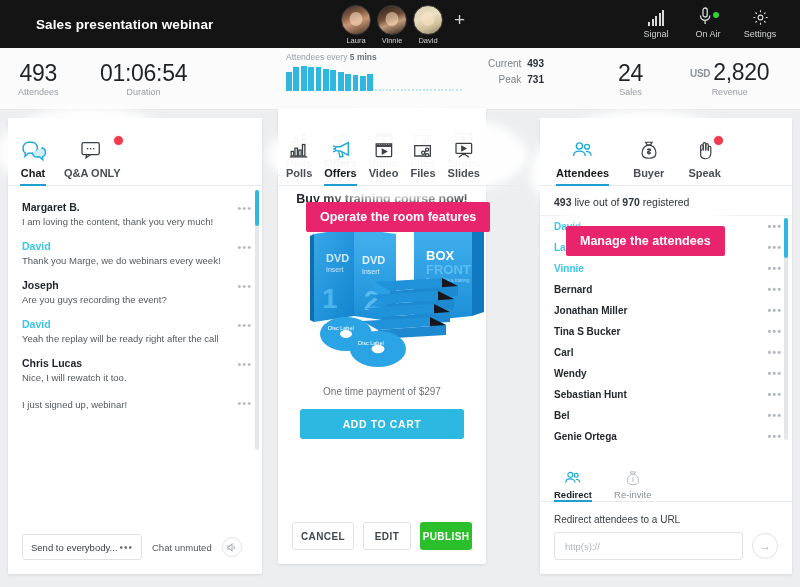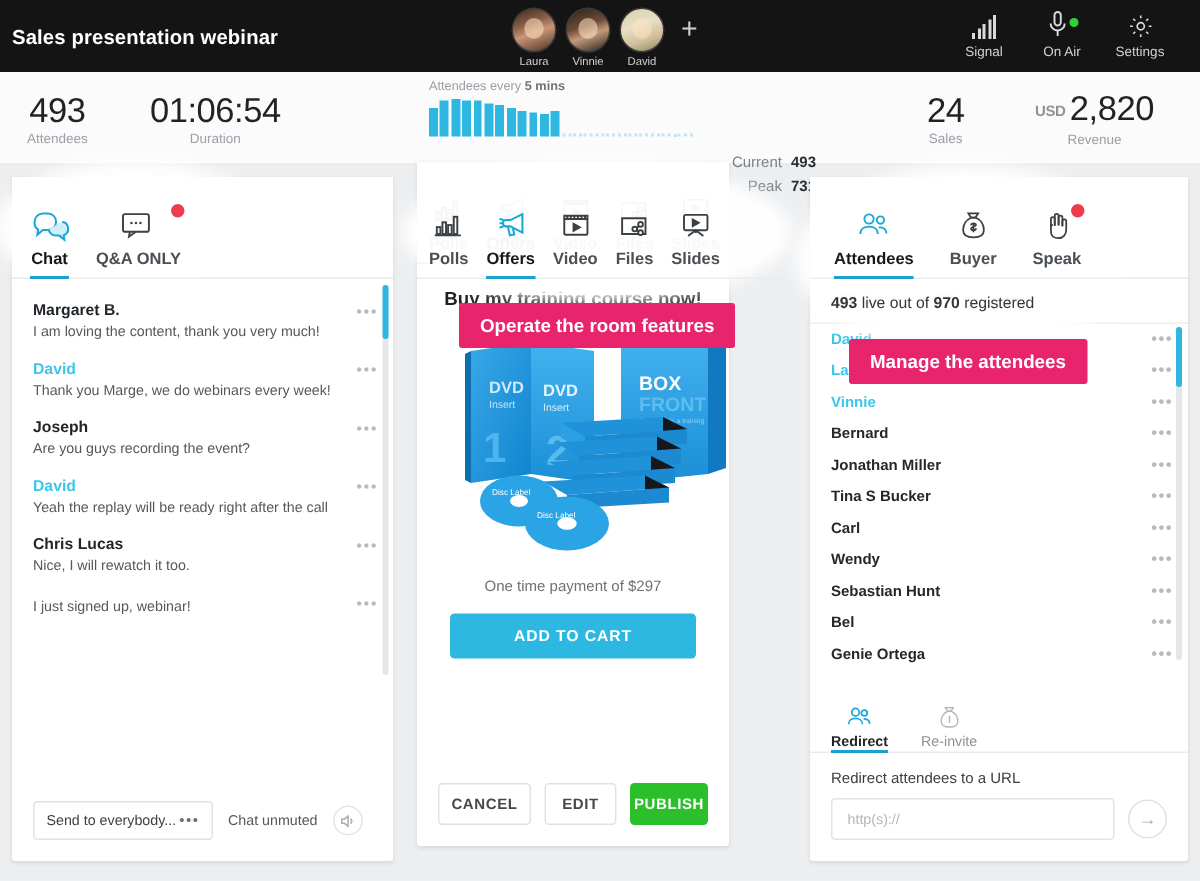--- a/index.html
+++ b/index.html
@@ -11,21 +11,21 @@
     -webkit-font-smoothing: antialiased;
   }
   .app { position:relative; width:800px; height:587px; background:#eceef0; }
 
   
   .topbar {
     position:absolute; left:0; top:0; width:800px; height:48px;
     background:#141414; display:flex; align-items:center;
   }
   .topbar .title {
-    margin-left:8px; color:#ffffff; font-size:13.5px; font-weight:bold;
+    margin-left:36px; color:#ffffff; font-size:13.5px; font-weight:bold;
     letter-spacing:.1px;
   }
   .presenters {
     position:absolute; left:340px; top:2px; display:flex; align-items:flex-start; gap:4px;
   }
   .pres { width:32px; text-align:center; }
   .pres .ava {
     width:30px; height:30px; border-radius:50%; margin:3px auto 1px;
     border:1px solid #3a3a3a; position:relative; overflow:hidden;
   }
@@ -67,21 +67,21 @@
   .s-rev  { position:absolute; left:690px; text-align:left;}
   .s-rev .big .usd { font-size:10px; color:#8d9398; font-weight:bold; vertical-align:3px; margin-right:3px;}
   .s-rev .sub { text-align:center; }
 
   .chartbox { position:absolute; left:286px; top:4px; width:176px; }
   .chartbox .cap { font-size:8.5px; color:#9aa0a6; margin-bottom:3px; }
   .chartbox .cap b { color:#6d7378; }
   .bars { display:flex; align-items:flex-end; height:26px; gap:1.5px; }
   .bars i { width:6px; background:#2eb7e0; display:block; }
   .bars i.ghost { background:none; border-bottom:2px dotted #bfe6f2; height:2px !important; }
-  .curpeak { position:absolute; left:470px; top:8px; font-size:10px; color:#7c8287; line-height:16px;margin-top:45px; }
+  .curpeak { position:absolute; left:470px; top:8px; font-size:10px; color:#7c8287; line-height:16px; }
   .curpeak b { color:#2b2f33; margin-left:6px; }
   .curpeak .row { display:flex; justify-content:flex-end; width:74px;}
 
   
   .panel { position:absolute; background:#ffffff; box-shadow:0 1px 3px rgba(0,0,0,.10); }
   .p-left  { left:8px;  top:118px; width:254px; height:456px; border-radius:2px;}
   .p-mid   { left:278px;top:108px; width:208px; height:456px; border-radius:2px;}
   .p-right { left:540px;top:118px; width:252px; height:456px; border-radius:2px;}
 
   

